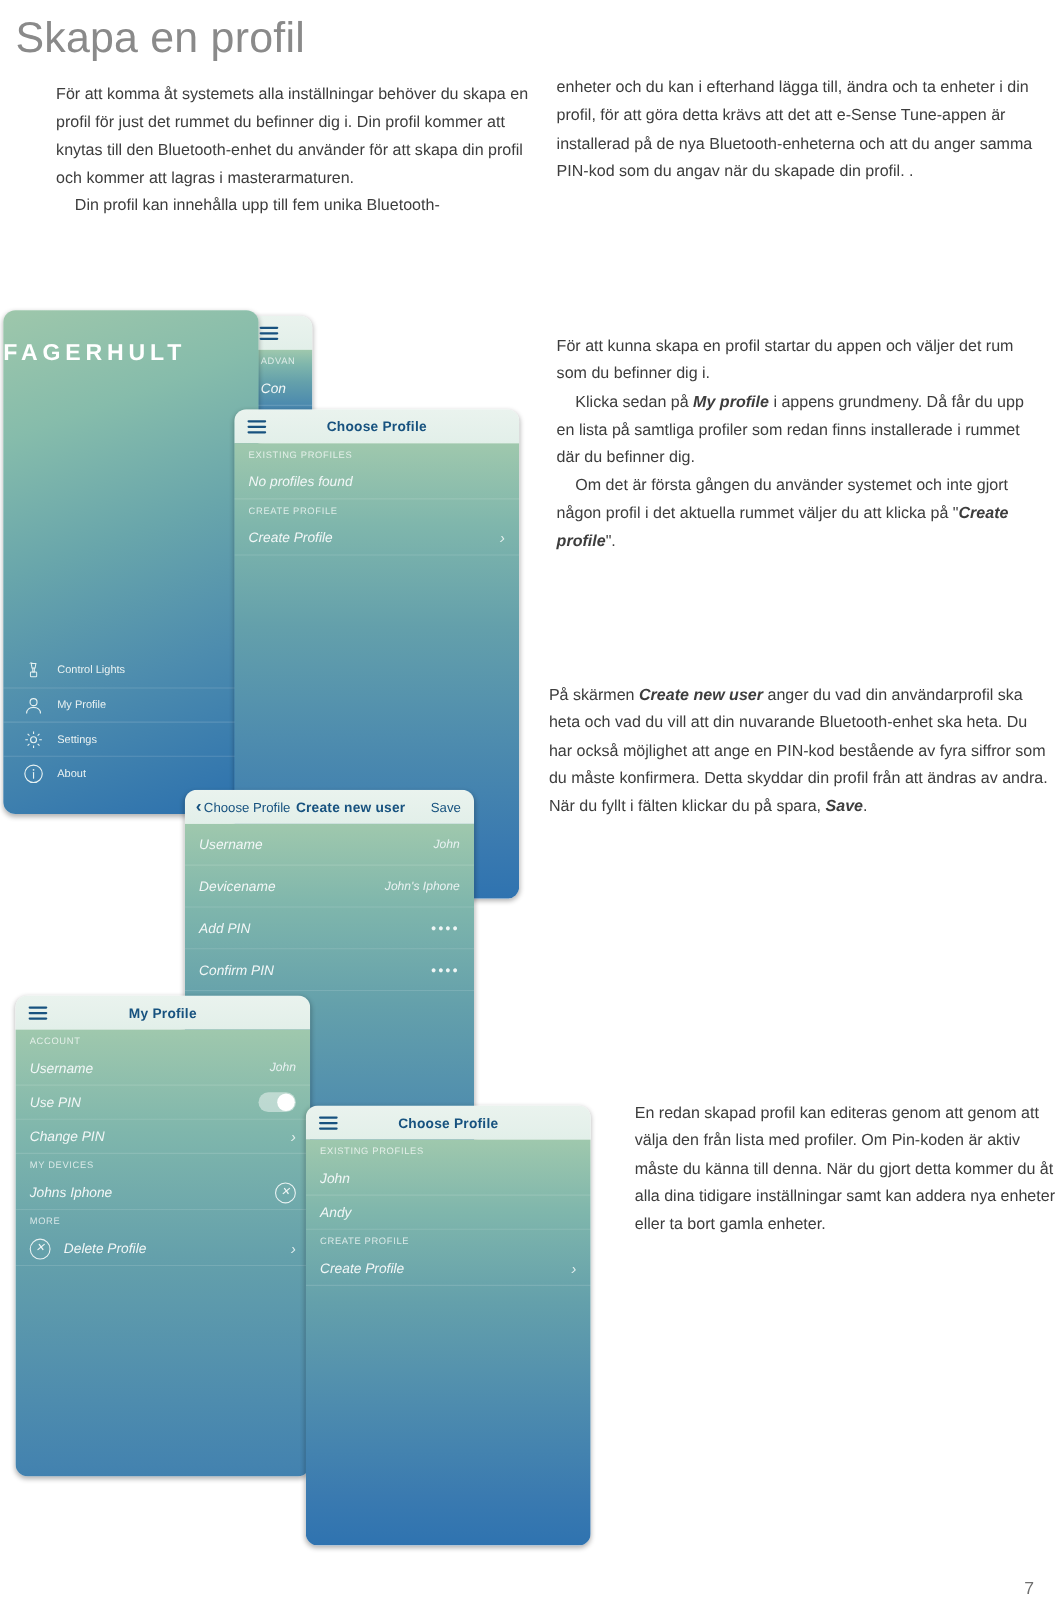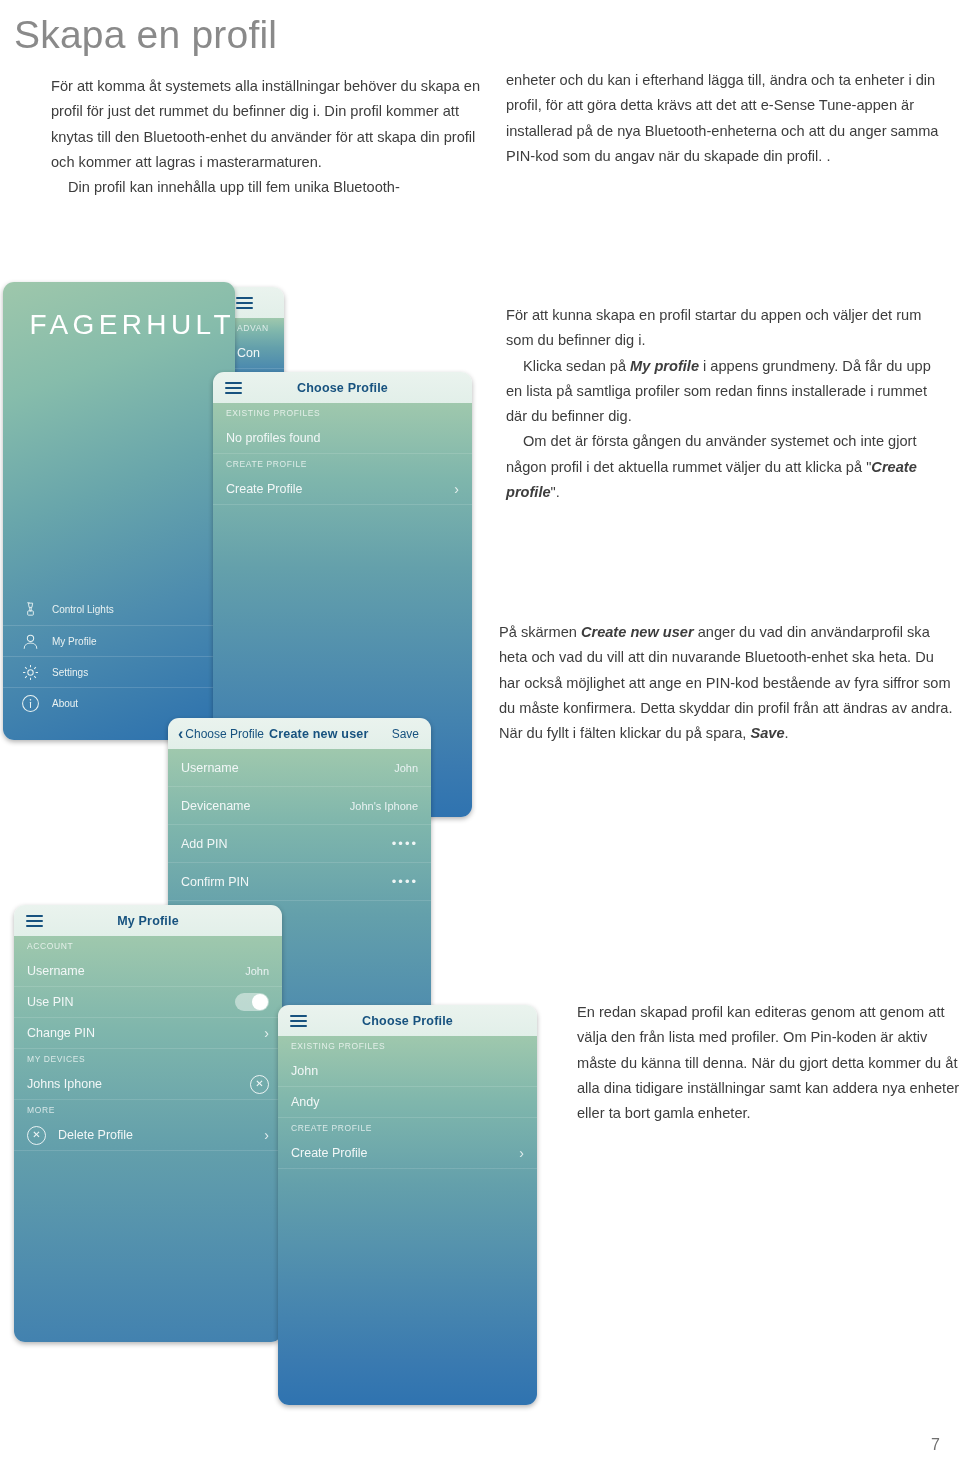--- a/index.html
+++ b/index.html
@@ -64,39 +64,40 @@
   .hamb i{display:block;height:2px;background:#17527f;border-radius:1px;}
   .body-grad{
     background:linear-gradient(180deg,#9fc8ad 0%, #7fb6ac 18%, #64a0ab 40%, #4e8cae 65%, #3a7ab0 88%, #2f73b0 100%);
     position:relative;
   }
   .row{
     height:31px;display:flex;align-items:center;
     padding:0 13px;box-sizing:border-box;
     border-bottom:1px solid rgba(255,255,255,0.13);
     position:relative;
+    font-style:italic;
   }
   .row .lbl{flex:1;font-size:12.5px;color:#f2f7f7;white-space:nowrap;}
   .row .val{font-size:11px;color:#e9f2f2;}
   .sect{
     height:20px;display:flex;align-items:center;
     padding:0 13px;box-sizing:border-box;
     font-size:8.5px;letter-spacing:.6px;
     color:rgba(255,255,255,0.72);
     text-transform:uppercase;
   }
   .chev{font-size:14px;color:rgba(255,255,255,0.8);margin-left:6px;}
   .dots{letter-spacing:2px;font-size:13px;color:#eef5f5;}
 
   
   #shot-menu{left:3px;top:282px;width:232px;height:458px;
     background:linear-gradient(160deg,#9ec7ab 0%, #86bcab 22%, #69a6ab 45%, #4d8cae 70%, #2a6fae 100%);}
   #shot-menu .logo{
-    position:absolute;left:0;right:0;top:27px;text-align:right;
-    font-size:28px;letter-spacing:4.4px;color:#ffffff;font-weight:400;
+    position:absolute;left:0;right:0;top:27px;text-align:left;
+    font-size:21px;letter-spacing:4.4px;color:#ffffff;font-weight:700;
   }
   .menulist{position:absolute;left:0;right:0;bottom:22px;}
   .menuitem{
     height:31px;display:flex;align-items:center;padding-left:16px;
     box-sizing:border-box;border-top:1px solid rgba(255,255,255,0.14);
   }
   .menuitem:first-child{border-top:none;}
   .menuitem .mi-ico{width:23px;height:23px;margin-right:10px;flex:none;
     display:flex;align-items:center;justify-content:center;}
   .menuitem .mi-lbl{font-size:10px;color:#eaf2f2;}

